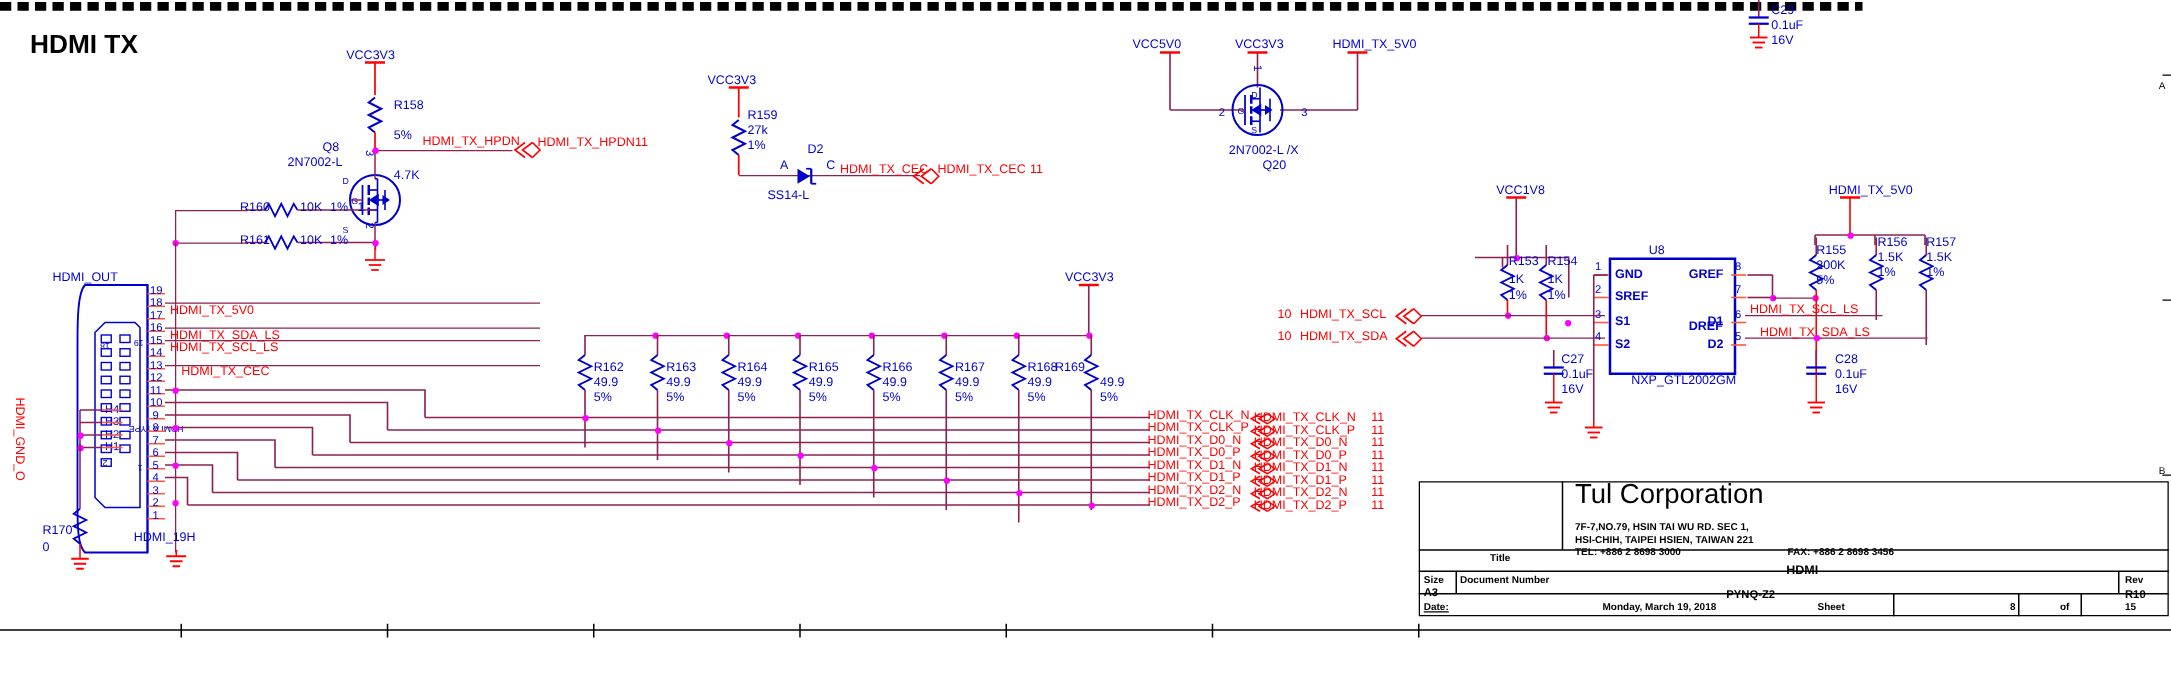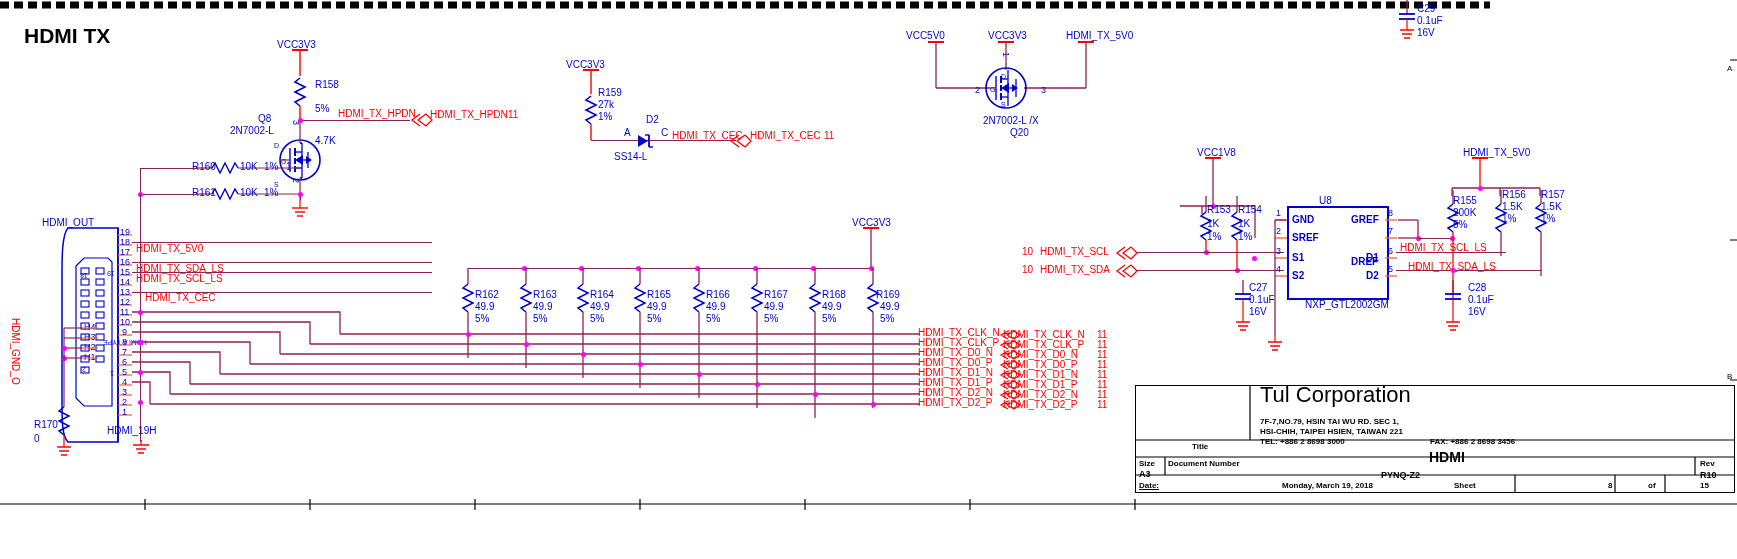--- a/index.html
+++ b/index.html
@@ -447,21 +447,21 @@
   </svg>
   <div class="t blue" style="left:822px;top:290px;">R168</div>
   <div class="t blue" style="left:822px;top:302px;">49.9</div>
   <div class="t blue" style="left:822px;top:314px;">5%</div>
 
   <svg width="20" height="170" style="position:absolute;left:864px;top:268px;">
     <line x1="9" y1="0" x2="9" y2="16" stroke="#8b2252" stroke-width="1.3"></line>
     <path d="M9,16 l-5,4 l10,5 l-10,5 l10,5 l-10,5 l5,4" fill="none" stroke="#0000cc" stroke-width="1.5"></path>
     <line x1="9" y1="44" x2="9" y2="140" stroke="#8b2252" stroke-width="1.3"></line>
   </svg>
-  <div class="t blue" style="left:876px;top:290px;">R169</div>
+  <div class="t blue" style="left:844px;top:290px;">R169</div>
   <div class="t blue" style="left:880px;top:302px;">49.9</div>
   <div class="t blue" style="left:880px;top:314px;">5%</div>
 
   <div class="junc" style="left:468px;top:334px;"></div>
   <div class="junc" style="left:526px;top:344px;"></div>
   <div class="junc" style="left:583px;top:354px;"></div>
   <div class="junc" style="left:640px;top:364px;"></div>
   <div class="junc" style="left:699px;top:374px;"></div>
   <div class="junc" style="left:757px;top:384px;"></div>
   <div class="junc" style="left:815px;top:394px;"></div>
@@ -685,21 +685,21 @@
   </svg>
 
 
   <div class="t blk" style="left:1260px;top:390px;font-size:22px;">Tul Corporation</div>
   <div class="t blk bold" style="left:1260px;top:417px;font-size:8px;">7F-7,NO.79, HSIN TAI WU RD. SEC 1,</div>
   <div class="t blk bold" style="left:1260px;top:427px;font-size:8px;">HSI-CHIH, TAIPEI HSIEN, TAIWAN 221</div>
   <div class="t blk bold" style="left:1260px;top:437px;font-size:8px;">TEL: +886 2 8698 3000</div>
   <div class="t blk bold" style="left:1430px;top:437px;font-size:8px;">FAX: +886 2 8698 3456</div>
 
   <div class="t blk bold" style="left:1192px;top:442px;font-size:8px;">Title</div>
-  <div class="t blk bold" style="left:1389px;top:452px;font-size:14px;padding-left:40px;">HDMI</div>
+  <div class="t blk bold" style="left:1389px;top:452px;font-size:10px;padding-left:40px;">HDMI</div>
 
   <div class="t blk bold" style="left:1139px;top:459px;font-size:8px;">Size</div>
   <div class="t blk bold" style="left:1139px;top:469px;font-size:9px;">A3</div>
   <div class="t blk bold" style="left:1168px;top:459px;font-size:8px;">Document Number</div>
   <div class="t blk bold" style="left:1381px;top:470px;font-size:9px;">PYNQ-Z2</div>
   <div class="t blk bold" style="left:1700px;top:459px;font-size:8px;">Rev</div>
   <div class="t blk bold" style="left:1700px;top:470px;font-size:9px;">R10</div>
 
   <div class="t blk bold" style="left:1139px;top:481px;font-size:8px;text-decoration:underline;">Date:</div>
   <div class="t blk bold" style="left:1282px;top:481px;font-size:8px;">Monday, March 19, 2018</div>

